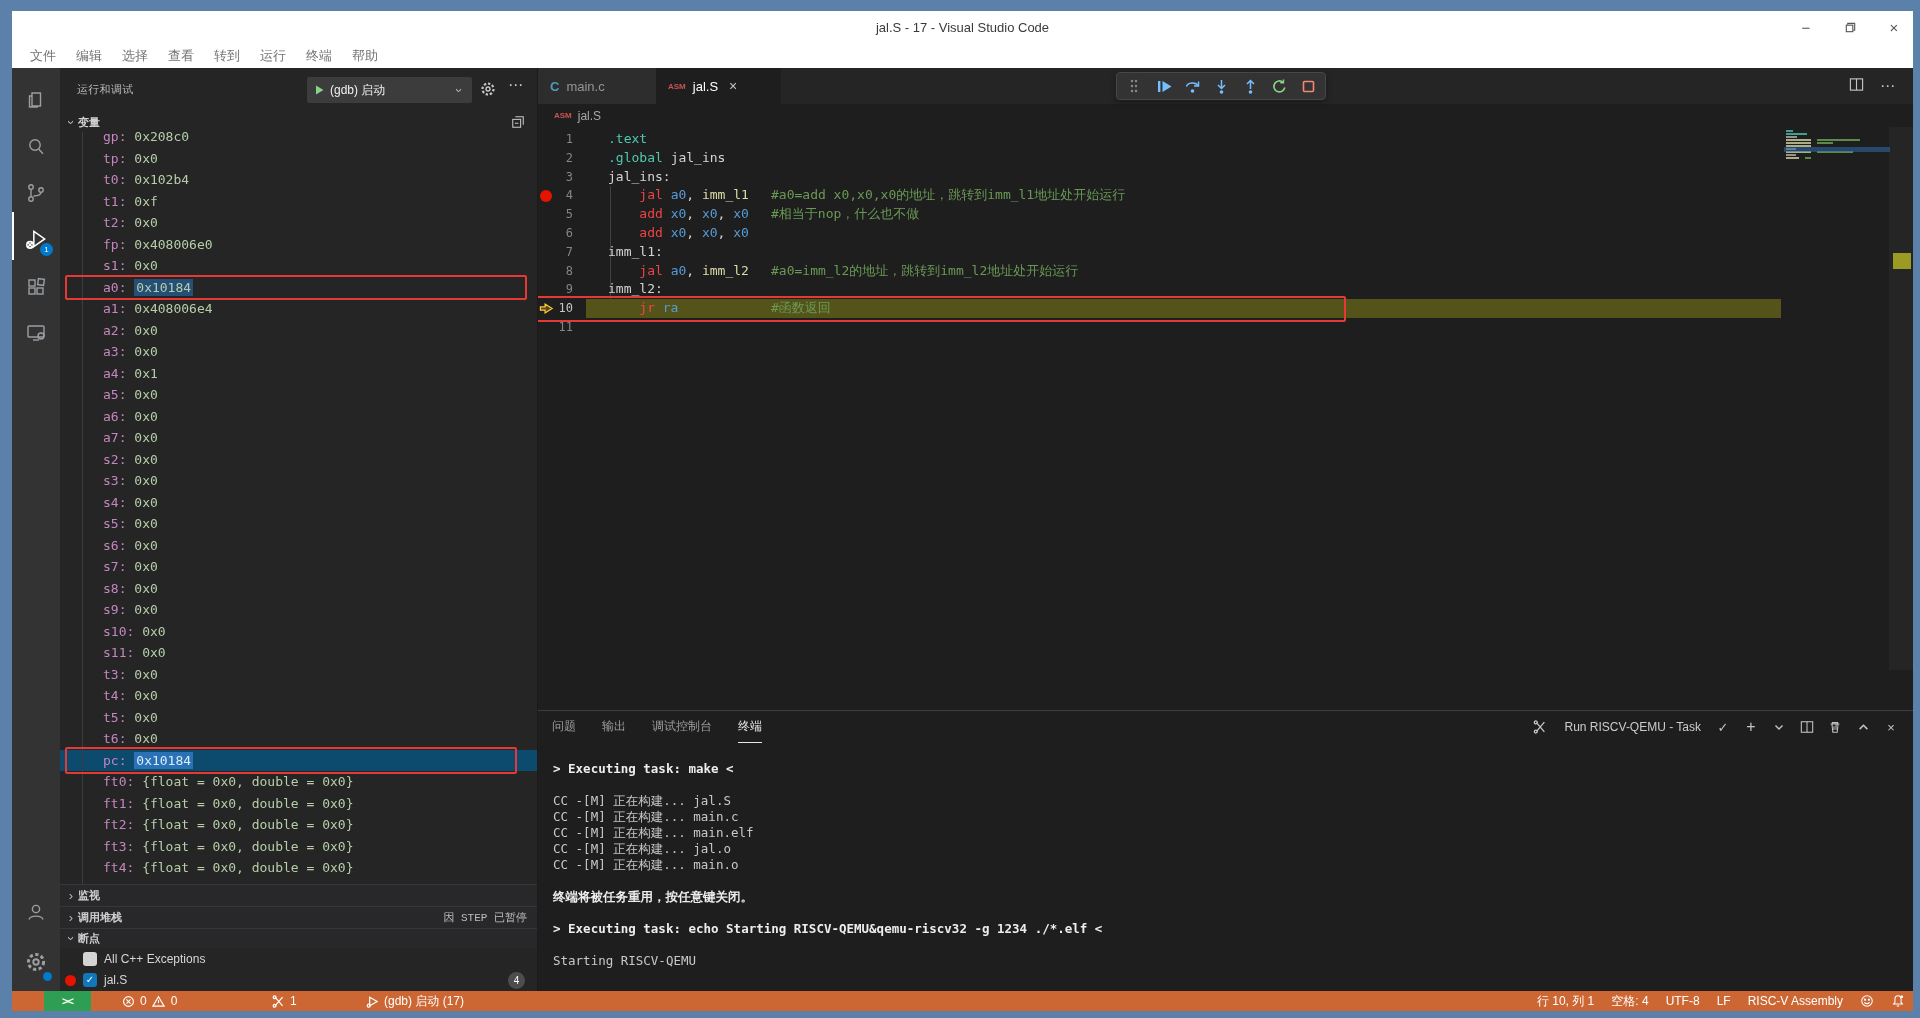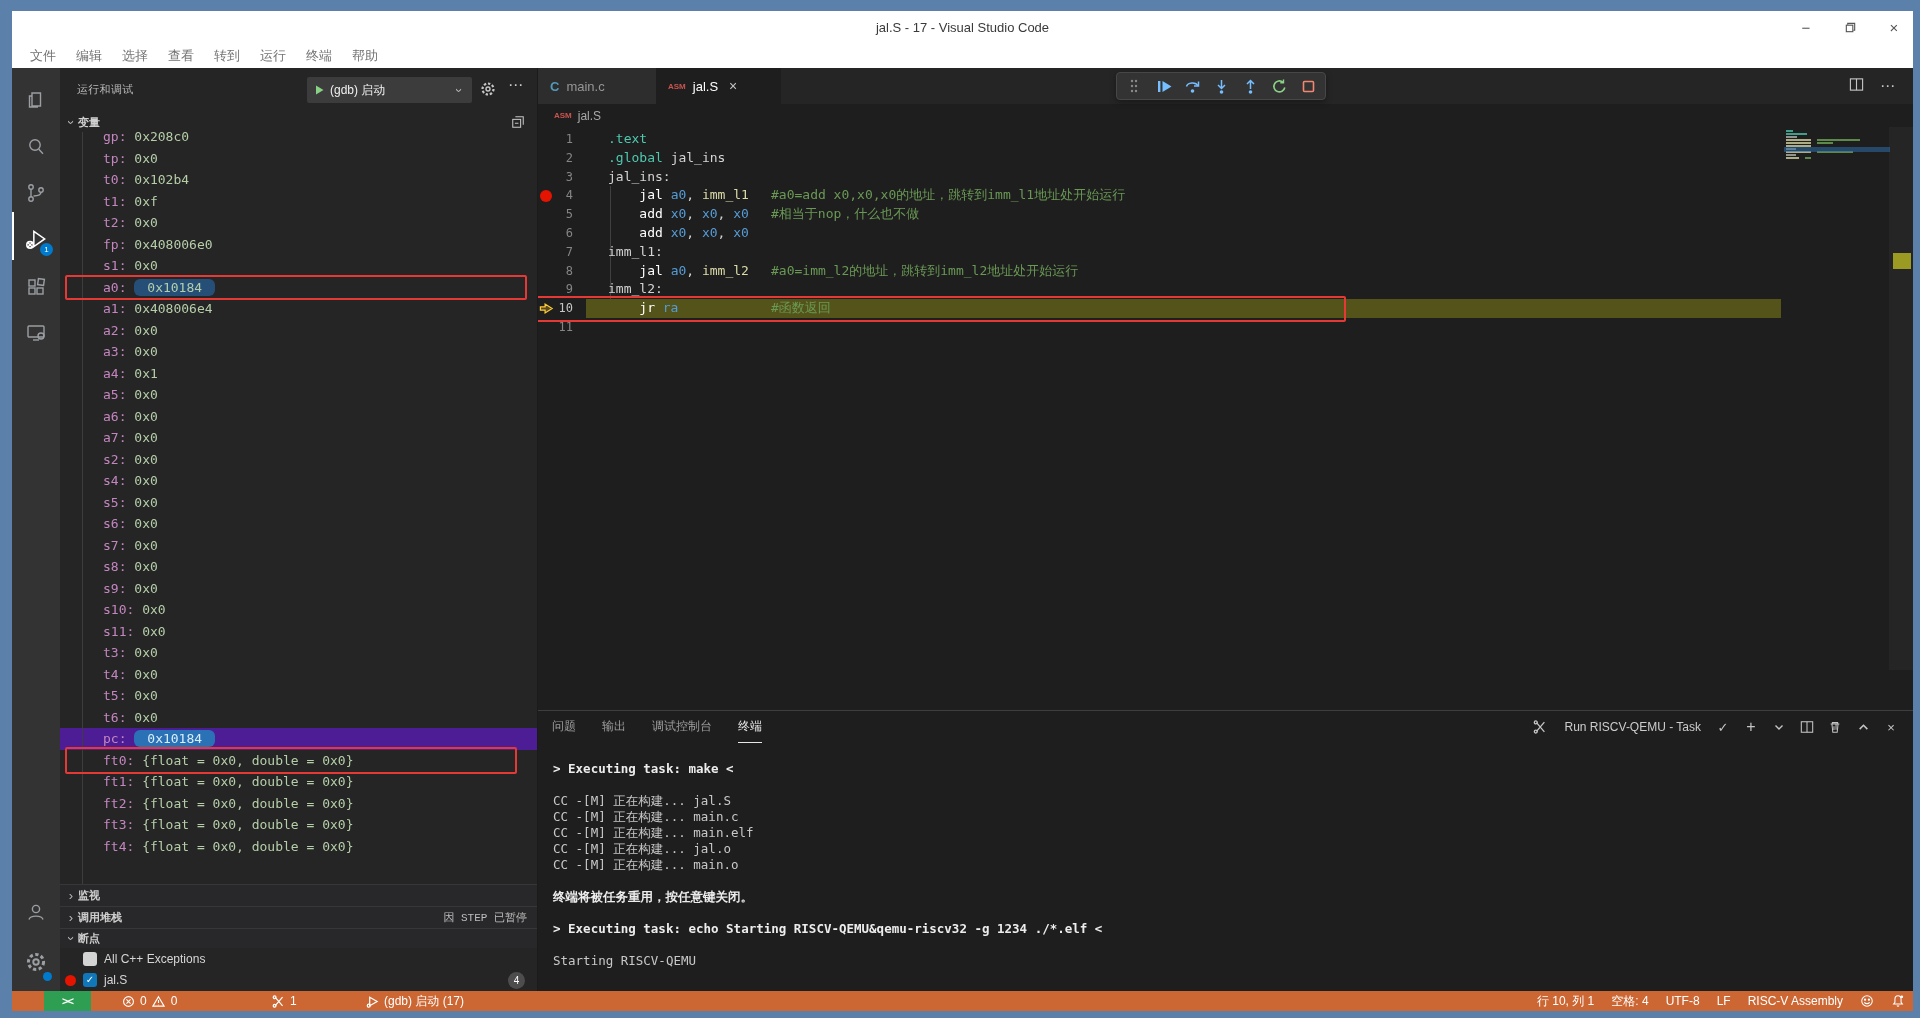--- a/index.html
+++ b/index.html
@@ -34,24 +34,24 @@
   .sb-dots { position:absolute; left:448px; top:8px; color:#cccccc; font-size:15px; }
   .section-hdr { position:absolute; left:0; width:100%; display:flex; align-items:center; padding-left:4px; font-size:11px; font-weight:bold; color:#cfcfcf; border-top:1px solid rgba(128,128,128,.18); background:#28282a; }
   .chev { display:inline-block; color:#b6b6b6; font-weight:normal; font-size:13px; width:14px; text-align:center; }
   .chev.down { transform:rotate(90deg); }
   .vars-hdr { top:44px; height:20px; border-top:none; background:#252526; }
   .collapse-ico { position:absolute; right:12px; top:3px; }
   .var-list { position:absolute; left:0; top:64px; width:477px; height:752px; overflow:hidden; font-family:"DejaVu Sans Mono",monospace; }
   .var-guide { position:absolute; left:22px; top:0; bottom:0; width:1px; background:#3d3d3d; z-index:2; }
   .var-rows { margin-top:-6px; position:relative; }
   .var-row { position:relative; height:21.5px; line-height:21.5px; padding-left:43px; white-space:nowrap; }
-  .var-row.sel { background:#4c1d95; }
+  .var-row.sel { background:#0c4a6e; }
   .vname { color:#c586c0; }
   .vval { color:#b5cea8; }
-  .vval.chip { background:#264f78; padding:1px 13px;border-radius:6px; }
+  .vval.chip { background:#264f78; padding:1px 2px; }
   .var-row.sel .vval.chip { background:#2a72b5; color:#d9eefc; }
   .anno { position:absolute; border:2px solid #e53935; border-radius:2px; z-index:6; pointer-events:none; }
   .anno-a0 { left:5px; top:143px; width:462px; height:25px; }
   .anno-pc { left:5px; top:615px; width:452px; height:27px; }
   .watch-hdr { top:816px; height:22px; }
   .stack-hdr { top:838px; height:22px; }
   .stack-badge { position:absolute; right:10px; font-weight:normal; font-size:11px; color:#bdbdbd;font-family:Liberation Mono, monospace; }
   .bp-hdr { top:860px; height:20px; }
   .bp-list { position:absolute; left:0; top:880px; width:100%; }
   .bp-row { position:relative; height:21.5px; display:flex; align-items:center; padding-left:23px; font-size:12px; color:#d6d6d6; }
@@ -76,21 +76,21 @@
 
   .code-area { position:relative; flex:1; background:#1e1e1e; overflow:hidden; font-family:"DejaVu Sans Mono",monospace; font-size:13px; }
   .code-line { position:absolute; left:0; right:0; height:18.8px; line-height:18.8px; white-space:pre; }
   .code-line.cur::before { content:""; position:absolute; left:48px; width:1195px; top:0; height:100%; background:#54541a; }
   .gutter { position:absolute; left:0; top:0; width:16px; height:18.8px; display:flex; align-items:center; justify-content:center; }
   .bp { width:12px; height:12px; border-radius:50%; background:#e51400; }
   .ln { position:absolute; left:0; width:35px; text-align:right; color:#858585; font-size:12px; }
   .code-line.cur .ln { color:#c6c6c6; }
   .ctext { position:absolute; left:70px; }
   .ccomment { position:absolute; left:233px; color:#6a9955; }
-  .tk-dir { color:#4ec9b0; } .tk-mn { color:#ffffff; } .tk-reg { color:#569cd6; }
+  .tk-dir { color:#4ec9b0; } .tk-mn { color:#ef4444; } .tk-reg { color:#569cd6; }
   .tk-lbl { color:#d4d4d4; } .tk-op { color:#dcdcaa; } .tk-pln { color:#d4d4d4; }
   .indent-guide { position:absolute; left:72px; top:59.4px; width:1px; height:132px; background:#404040; }
   .anno-line10 { position:absolute; left:-4px; top:169px; width:812px; height:26px; border:2px solid #e53935; border-radius:2px; z-index:6; pointer-events:none; }
   .minimap { position:absolute; left:1246px; top:1px; width:106px; height:120px; }
   .mm-row { position:absolute; left:2px; height:2px; display:flex; }
   .mm-b { height:2px; display:inline-block; }
   .mm-band { position:absolute; left:0; top:19px; width:106px; height:5px; background:rgba(45,110,170,.55); }
   .scrollbar { position:absolute; right:0; top:0; width:24px; bottom:0; background:rgba(255,255,255,.03); }
   .sb-marker { position:absolute; left:4px; top:126px; width:18px; height:16px; background:#9b9b23; }
 
@@ -248,20 +248,21 @@
               <div class="var-row"><span class="vname">s1: </span><span class="vval">0x0</span></div>
               <div class="var-row"><span class="vname">a0: </span><span class="vval chip">0x10184</span></div>
               <div class="var-row"><span class="vname">a1: </span><span class="vval">0x408006e4</span></div>
               <div class="var-row"><span class="vname">a2: </span><span class="vval">0x0</span></div>
               <div class="var-row"><span class="vname">a3: </span><span class="vval">0x0</span></div>
               <div class="var-row"><span class="vname">a4: </span><span class="vval">0x1</span></div>
               <div class="var-row"><span class="vname">a5: </span><span class="vval">0x0</span></div>
               <div class="var-row"><span class="vname">a6: </span><span class="vval">0x0</span></div>
               <div class="var-row"><span class="vname">a7: </span><span class="vval">0x0</span></div>
               <div class="var-row"><span class="vname">s2: </span><span class="vval">0x0</span></div>
+              <div class="var-row"><span class="vname">s3: </span><span class="vval">0x0</span></div>
               <div class="var-row"><span class="vname">s4: </span><span class="vval">0x0</span></div>
               <div class="var-row"><span class="vname">s5: </span><span class="vval">0x0</span></div>
               <div class="var-row"><span class="vname">s6: </span><span class="vval">0x0</span></div>
               <div class="var-row"><span class="vname">s7: </span><span class="vval">0x0</span></div>
               <div class="var-row"><span class="vname">s8: </span><span class="vval">0x0</span></div>
               <div class="var-row"><span class="vname">s9: </span><span class="vval">0x0</span></div>
               <div class="var-row"><span class="vname">s10: </span><span class="vval">0x0</span></div>
               <div class="var-row"><span class="vname">s11: </span><span class="vval">0x0</span></div>
               <div class="var-row"><span class="vname">t3: </span><span class="vval">0x0</span></div>
               <div class="var-row"><span class="vname">t4: </span><span class="vval">0x0</span></div>

